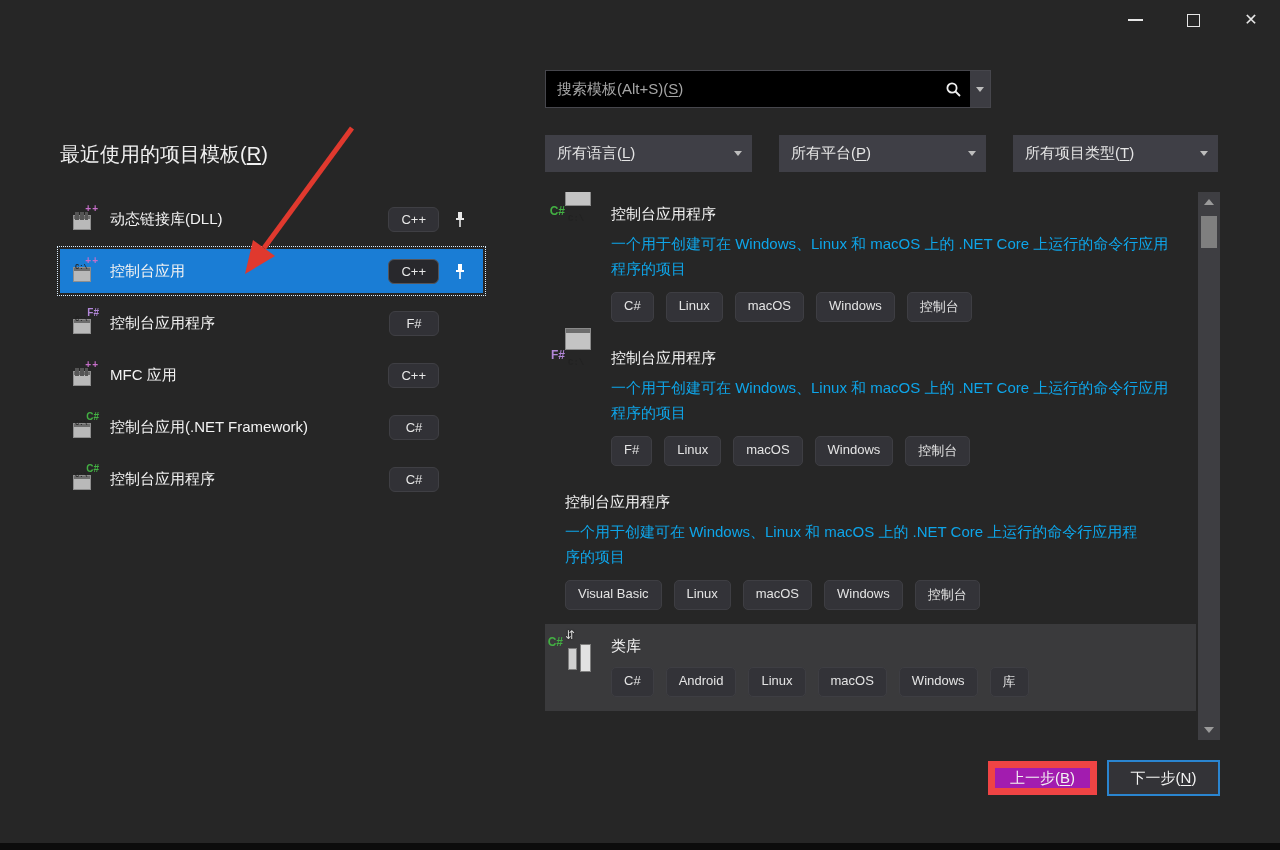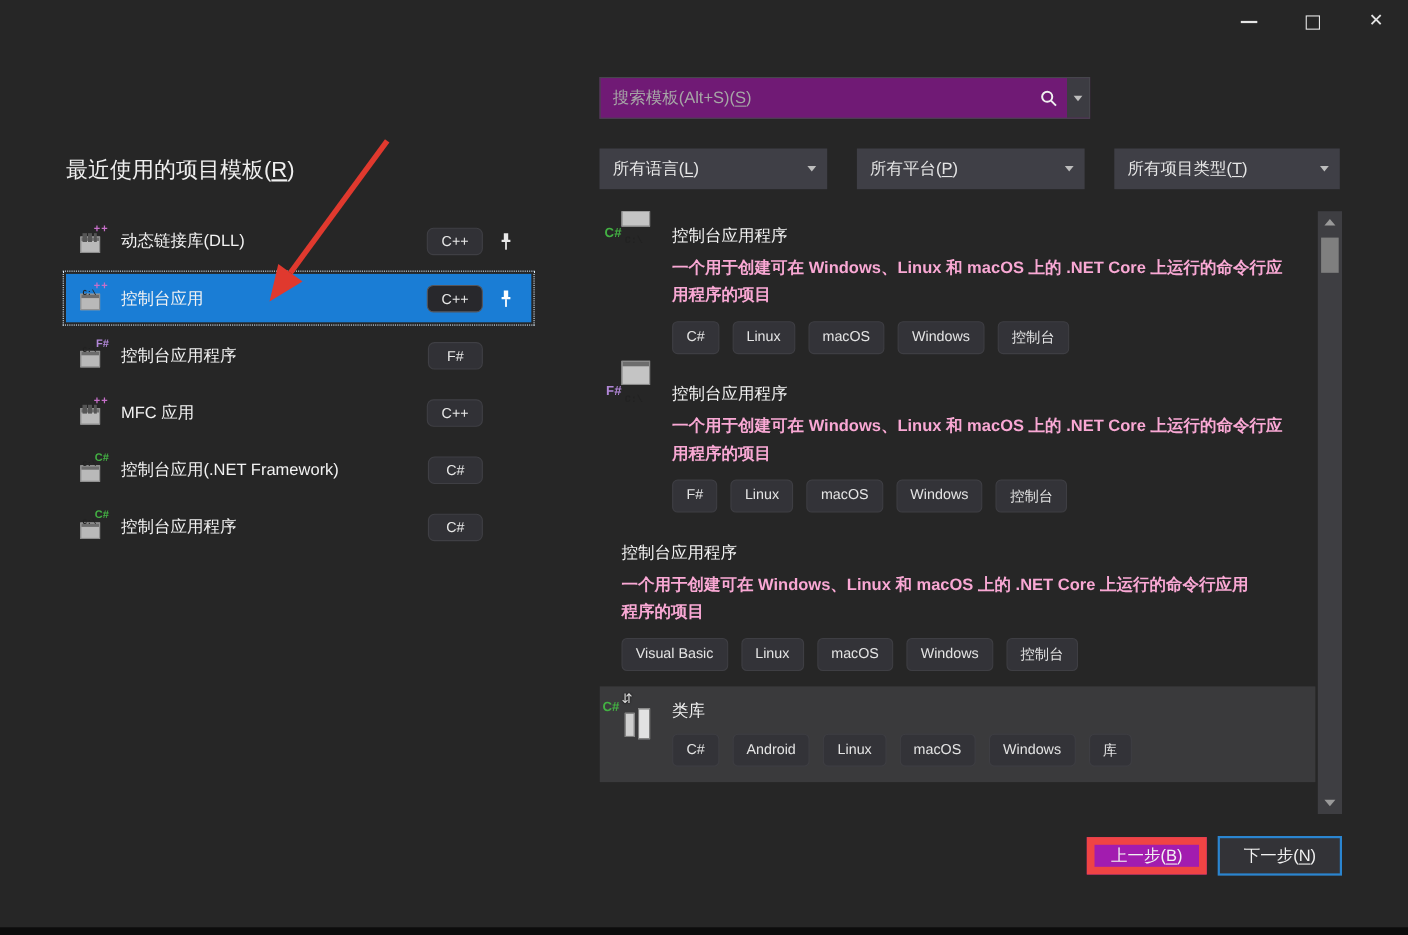--- a/index.html
+++ b/index.html
@@ -42,38 +42,38 @@
   .lang.fsharp { color:#b287d8; }
   .lang.vb { color:#3aa0f0; }
 
   
   .pin-icon svg { display:block; }
 
   
   .arrow-overlay { position:absolute; left:0; top:0; width:1280px; height:850px; pointer-events:none; z-index:50; }
 
   
-  .search-box { position:absolute; left:545px; top:70px; width:446px; height:38px; background:#701a75; border:1px solid #46464c; display:flex; align-items:center; }
+  .search-box { position:absolute; left:545px; top:70px; width:446px; height:38px; background:#000000; border:1px solid #46464c; display:flex; align-items:center; }
   .search-placeholder { flex:1; padding-left:11px; font-size:15px; color:#a6a6a6; }
   .search-icon-wrap { width:34px; height:100%; display:flex; align-items:center; justify-content:center; }
   .search-caret-strip { width:20px; height:100%; background:#3c3c42; display:flex; align-items:center; justify-content:center; }
   .caret-down { width:0; height:0; border-left:4px solid transparent; border-right:4px solid transparent; border-top:5px solid #bdbdbd; }
 
   .filter-dd { position:absolute; top:135px; height:37px; width:207px; background:#3f3f46; display:flex; align-items:center; padding:0 10px 0 12px; font-size:15px; color:#e5e5e5; }
   .filter-dd .dd-label { flex:1; white-space:nowrap; }
   #dd-lang { left:545px; } #dd-plat { left:779px; } #dd-type { left:1013px; width:205px; }
 
   
   .tpl-list { position:absolute; left:545px; top:192px; width:651px; height:548px; overflow:hidden; }
   .tpl-item { position:relative; padding:13px 16px 14px 20px; display:flex; }
   .tpl-item.highlight { background:#3a3a3c; }
   .tpl-icon-col { width:46px; flex:0 0 46px; padding-top:3px; }
   .tpl-body { flex:1; }
   .tpl-title { font-size:15px; color:#f2f2f2; margin-bottom:7px; }
-  .tpl-desc { font-size:15px; color:#f9a8d4; line-height:25px; max-width:580px;font-weight:bold; }
+  .tpl-desc { font-size:15px; color:#0ea5e9; line-height:25px; max-width:580px; }
   .tag-row { display:flex; gap:12px; margin-top:11px; }
   .tag-row .tag { background:#333338; border:1px solid #3e3e43; border-radius:5px; color:#e4e4e4; font-size:13px; padding:5px 12px; white-space:nowrap; }
 
   
   .b-icon { position:relative; width:36px; height:36px; }
   .b-icon .win { position:absolute; left:0; bottom:2px; width:26px; height:22px; background:#c4c4c4; border:1px solid #8a8a8a; }
   .b-icon .win .bar { display:block; height:4px; background:#6d6d6d; }
   .b-icon .prompt { position:absolute; left:3px; top:6px; font-size:9px; font-weight:bold; color:#222; font-family:"Liberation Mono","DejaVu Sans Mono",monospace; }
   .b-icon .lang { position:absolute; right:0; top:-3px; font-size:12px; font-weight:bold; line-height:1; }
   .lib-icon { position:relative; width:36px; height:36px; }

